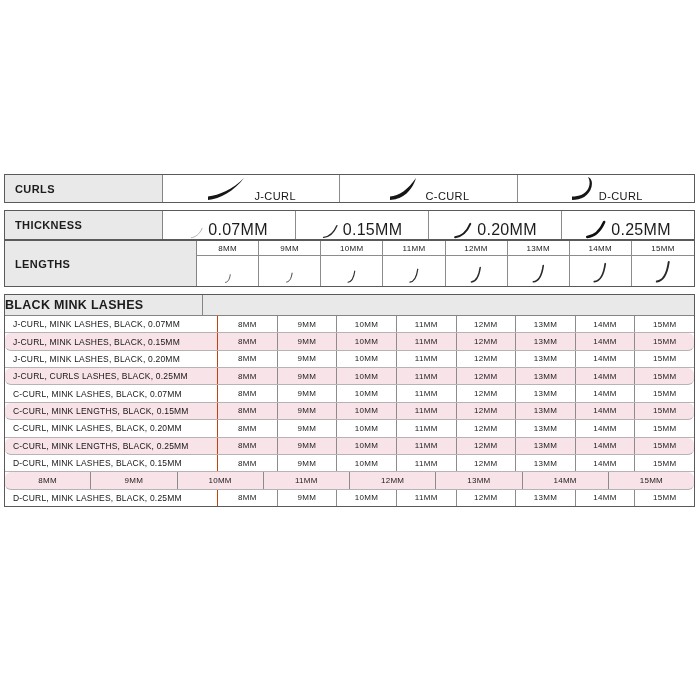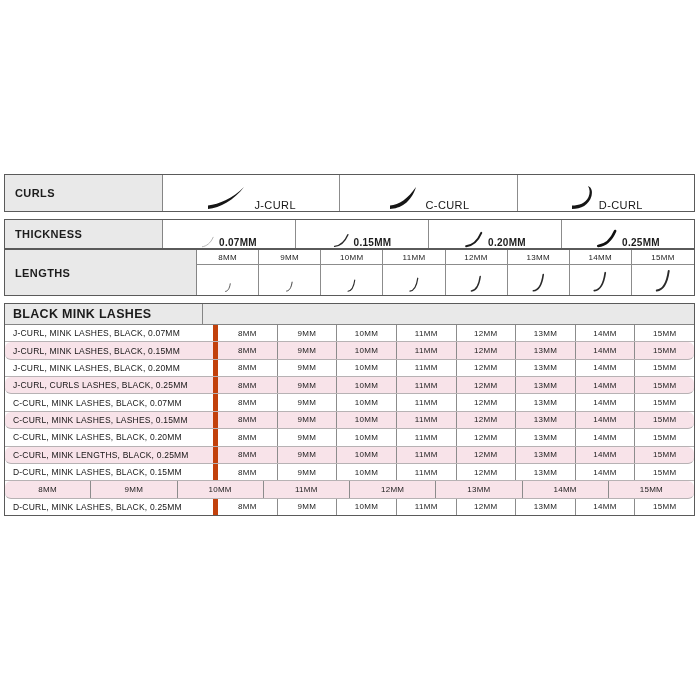--- a/index.html
+++ b/index.html
@@ -3,50 +3,50 @@
 <meta charset="utf-8">
 <style>
   html,body{margin:0;padding:0;}
   body{
     width:700px;height:700px;background:#ffffff;
     font-family:"Liberation Sans", sans-serif;
     color:#1c1c1c;position:relative;overflow:hidden;
   }
   .sheet{position:absolute;left:4px;top:174px;width:691px;}
   .bar{display:flex;border:1px solid #5a5a5a;background:#fff;box-sizing:border-box;}
-  .bar-curls{height:38px;margin-bottom:7px;}
+  .bar-curls{height:29px;margin-bottom:7px;}
   .bar-thickness{height:30px;margin-bottom:0;}
   .bar-lengths{height:47px;margin-bottom:7px;}
   .bar-label{flex:none;width:158px;background:#e9e9e9;border-right:1px solid #858585;
     display:flex;align-items:center;padding-left:10px;box-sizing:border-box;
     font-size:11px;font-weight:bold;letter-spacing:.4px;}
   .bar-lengths .bar-label{width:192px;}
   .opt{flex:1;display:flex;align-items:flex-end;justify-content:center;gap:4px;
     border-right:1px solid #8c8c8c;min-width:0;}
   .opt:last-child{border-right:none;}
   .opt-label{font-size:11px;letter-spacing:.4px;color:#161616;}
-  .thk-label{font-size:10px;font-weight:bold;letter-spacing:.3px;}
+  .thk-label{font-size:16px;font-weight:normal;letter-spacing:.3px;}
   .icon{display:flex;align-items:flex-end;}
   
   .len-grid{flex:1;display:grid;grid-template-columns:repeat(8,1fr);grid-template-rows:15px 1fr;}
   .len-size{border-right:1px solid #8c8c8c;border-bottom:1px solid #8c8c8c;
     font-size:8px;letter-spacing:.3px;display:flex;align-items:center;justify-content:center;color:#222;}
   .len-icon-cell{border-right:1px solid #8c8c8c;display:flex;align-items:flex-end;justify-content:center;
     padding-bottom:3px;}
   .len-size.col-last,.len-icon-cell.col-last{border-right:none;}
   
   .ptable{border:1px solid #5a5a5a;box-sizing:border-box;height:213px;display:flex;flex-direction:column;background:#fff;}
   .pt-header{flex:none;height:20px;display:flex;background:#e9e9e9;border-bottom:1px solid #858585;}
   .pt-header-name{flex:none;width:198px;border-right:1px solid #858585;box-sizing:border-box;
-    display:flex;align-items:center;padding-left:8px;font-size:12.5px;font-weight:bold;letter-spacing:.3px;}
+    display:flex;align-items:center;font-size:12.5px;font-weight:bold;letter-spacing:.3px;}
   .pt-header-rest{flex:1;}
   .prow{flex:1;display:flex;border-bottom:1px solid #b7b2b4;background:#fff;min-height:0;}
   .prow:last-child{border-bottom:none;}
   .prow.pink{background:#f8e3e9;border-radius:6px;}
-  .pname{flex:none;width:213px;border-right:5px solid #c2410c;box-sizing:border-box;
+  .pname{flex:none;width:213px;border-right:1px solid #c2410c;box-sizing:border-box;
     display:flex;align-items:center;padding-left:8px;font-size:8.5px;letter-spacing:.2px;color:#151515;text-align:center;}
   .pcell{flex:1;border-right:1px solid #8c8c8c;display:flex;align-items:center;justify-content:center;
     font-size:8px;letter-spacing:.3px;color:#1a1a1a;min-width:0;}
   .pcell:last-child{border-right:none;}
 </style>
 </head>
 <body>
 
 <div class="sheet">
 
@@ -239,21 +239,21 @@
           <div class="pcell">8MM</div>
           <div class="pcell">9MM</div>
           <div class="pcell">10MM</div>
           <div class="pcell">11MM</div>
           <div class="pcell">12MM</div>
           <div class="pcell">13MM</div>
           <div class="pcell">14MM</div>
           <div class="pcell">15MM</div>
         </div>
         <div class="prow pink">
-          <div class="pname">C-CURL, MINK LASHES, LASHES, 0.15MM</div>
+          <div class="pname">C-CURL, MINK LENGTHS, BLACK, 0.15MM</div>
           <div class="pcell">8MM</div>
           <div class="pcell">9MM</div>
           <div class="pcell">10MM</div>
           <div class="pcell">11MM</div>
           <div class="pcell">12MM</div>
           <div class="pcell">13MM</div>
           <div class="pcell">14MM</div>
           <div class="pcell">15MM</div>
         </div>
         <div class="prow">

